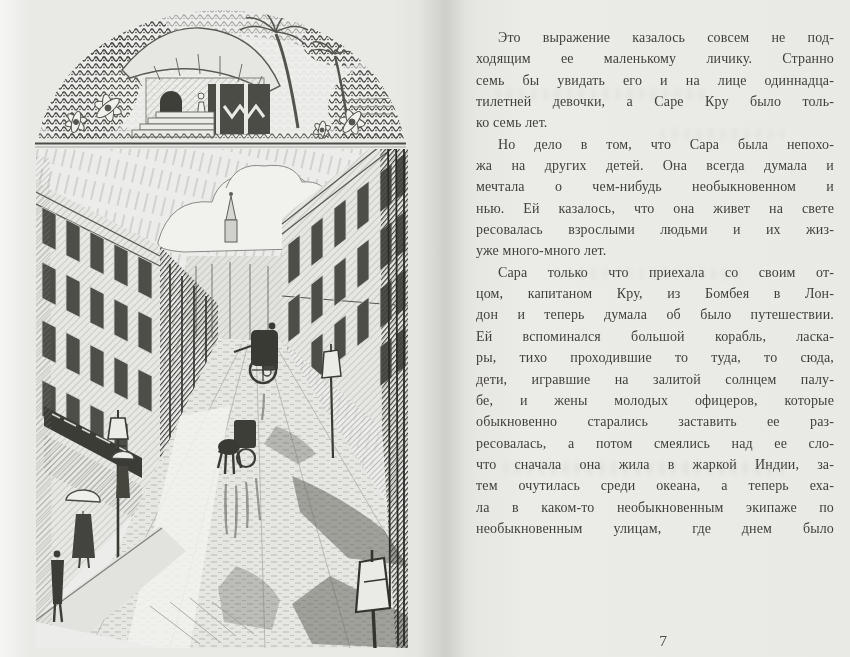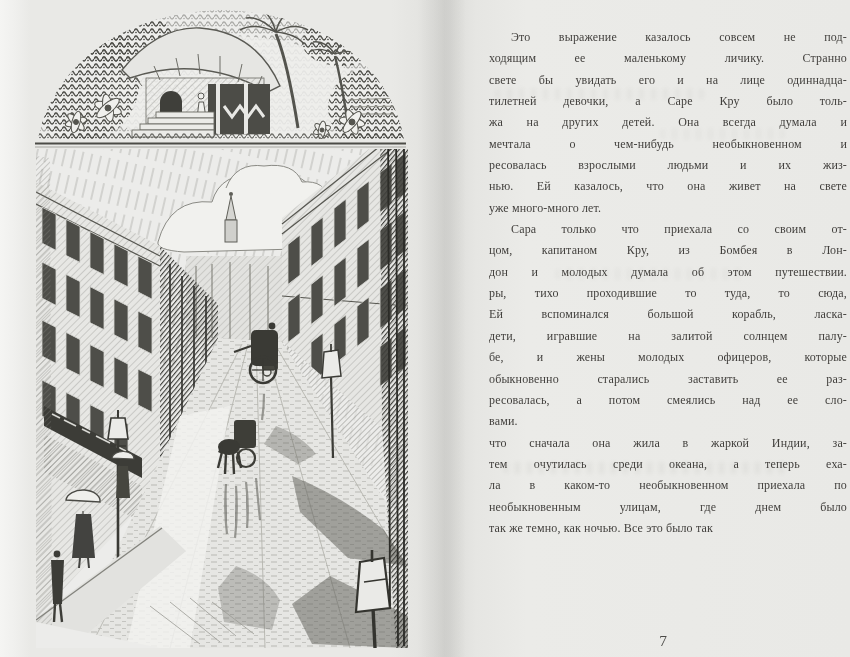--- a/index.html
+++ b/index.html
@@ -23,23 +23,23 @@
     position:absolute;left:418px;top:0;width:48px;height:657px;
     background:linear-gradient(90deg, rgba(120,120,115,0) 0%, rgba(110,110,105,.14) 55%, rgba(120,120,115,0) 100%);
     pointer-events:none;
   }
   .illustration{
     position:absolute;left:30px;top:6px;width:390px;height:645px;margin:0;
   }
   .illustration svg{display:block;width:390px;height:645px;}
 
   .text-column{
-    position:absolute;left:64px;top:27px;width:358px;
+    position:absolute;left:51px;top:27px;width:358px;
     color:#413f3c;
-    font-size:12px;line-height:21.35px;
+    font-size:14px;line-height:21.35px;
     letter-spacing:.15px;
   }
   .line{
     text-align:justify;
     text-align-last:justify;
     height:21.35px;overflow:visible;white-space:nowrap;
   }
   .line.last{text-align-last:left;white-space:normal;}
   .line.first{text-indent:22px;}
   .page-number{
@@ -428,42 +428,42 @@
       </svg>
     </figure>
   </div>
 
   <div class="gutter"></div>
 
   <div class="page page-right">
     <div class="text-column" id="text-block">
         <div class="line first">Это выражение казалось совсем не под-</div>
         <div class="line">ходящим ее маленькому личику. Странно</div>
-        <div class="line">свете бы увидать его и на лице одиннадца-</div>
+        <div class="line">семь бы увидать его и на лице одиннадца-</div>
         <div class="line">тилетней девочки, а Саре Кру было толь-</div>
+        <div class="line last">ко семь лет.</div>
+        <div class="line first">Но дело в том, что Сара была непохо-</div>
         <div class="line">жа на других детей. Она всегда думала и</div>
         <div class="line">мечтала о чем-нибудь необыкновенном и</div>
+        <div class="line">нью. Ей казалось, что она живет на свете</div>
         <div class="line">ресовалась взрослыми людьми и их жиз-</div>
-        <div class="line">нью. Ей казалось, что она живет на свете</div>
         <div class="line last">уже много-много лет.</div>
         <div class="line first">Сара только что приехала со своим от-</div>
         <div class="line">цом, капитаном Кру, из Бомбея в Лон-</div>
-        <div class="line">дон и молодых думала об этом путешествии.</div>
+        <div class="line">дон и теперь думала об было путешествии.</div>
+        <div class="line">Ей вспоминался большой корабль, ласка-</div>
         <div class="line">ры, тихо проходившие то туда, то сюда,</div>
-        <div class="line">Ей вспоминался большой корабль, ласка-</div>
         <div class="line">дети, игравшие на залитой солнцем палу-</div>
         <div class="line">бе, и жены молодых офицеров, которые</div>
         <div class="line">обыкновенно старались заставить ее раз-</div>
         <div class="line">ресовалась, а потом смеялись над ее сло-</div>
-        <div class="line last">вами.</div>
         <div class="line">что сначала она жила в жаркой Индии, за-</div>
         <div class="line">тем очутилась среди океана, а теперь еха-</div>
-        <div class="line">ла в каком-то необыкновенном приехала по</div>
+        <div class="line">ла в каком-то необыкновенным экипаже по</div>
         <div class="line">необыкновенным улицам, где днем было</div>
-        <div class="line last">так же темно, как ночью. Все это было так</div>
       </div>
     <div class="page-number">7</div>
     <div class="smudge s1"></div>
     <div class="smudge s2"></div>
     <div class="smudge s3"></div>
     <div class="smudge s4"></div>
   </div>
 
 </div>
 

